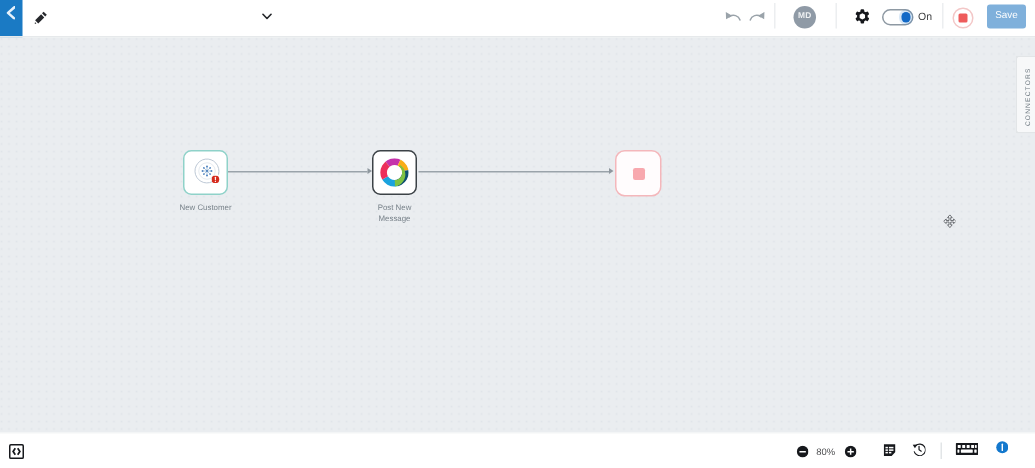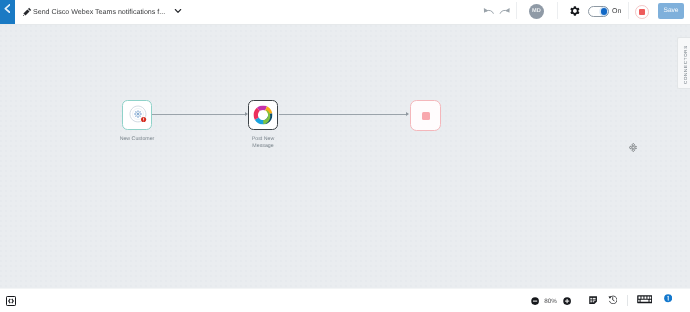--- a/index.html
+++ b/index.html
@@ -84,21 +84,20 @@
       <svg width="6.6" height="9.2" viewBox="0 0 13 18">
         <path d="M11 1.6 L2.6 9 L11 16.4" fill="none" stroke="#e5f1fb" stroke-width="3.3" stroke-linecap="round" stroke-linejoin="round"></path>
       </svg>
     </div>
 
     <svg class="pencil" width="9" height="9" viewBox="0 0 18 18">
       <path d="M12.2 1.6 L16.4 5.8 L14.2 8.0 L10.0 3.8 Z" fill="#26282c"></path>
       <path d="M8.8 5.0 L13.0 9.2 L5.0 17.2 L0.8 13.0 Z" fill="#26282c"></path>
       <path d="M0.0 18.0 L2.6 17.4 L0.6 15.4 Z" fill="#26282c"></path>
     </svg>
-    <span class="wf-title">Send Cisco Webex Teams notifications f...</span>
     <svg class="caret" width="8" height="8" viewBox="0 0 16 16">
       <path d="M2.6 5 L8 10.6 L13.4 5" fill="none" stroke="#26282c" stroke-width="2.2" stroke-linecap="round" stroke-linejoin="round"></path>
     </svg>
 
     <svg class="undo" width="11.5" height="11.5" viewBox="0 0 24 24">
       <path d="M7.0 10.6 A9.5 9.5 0 0 1 21.6 15.4" fill="none" stroke="#9aa3aa" stroke-width="2.0" stroke-linecap="round"></path>
       <path d="M1.8 4.0 L10.8 9.4 L2.2 14.2 Z" fill="#9aa3aa"></path>
     </svg>
     <svg class="redo" width="11.5" height="11.5" viewBox="0 0 24 24">
       <path d="M17.0 10.6 A9.5 9.5 0 0 0 2.4 15.4" fill="none" stroke="#9aa3aa" stroke-width="2.0" stroke-linecap="round"></path>

